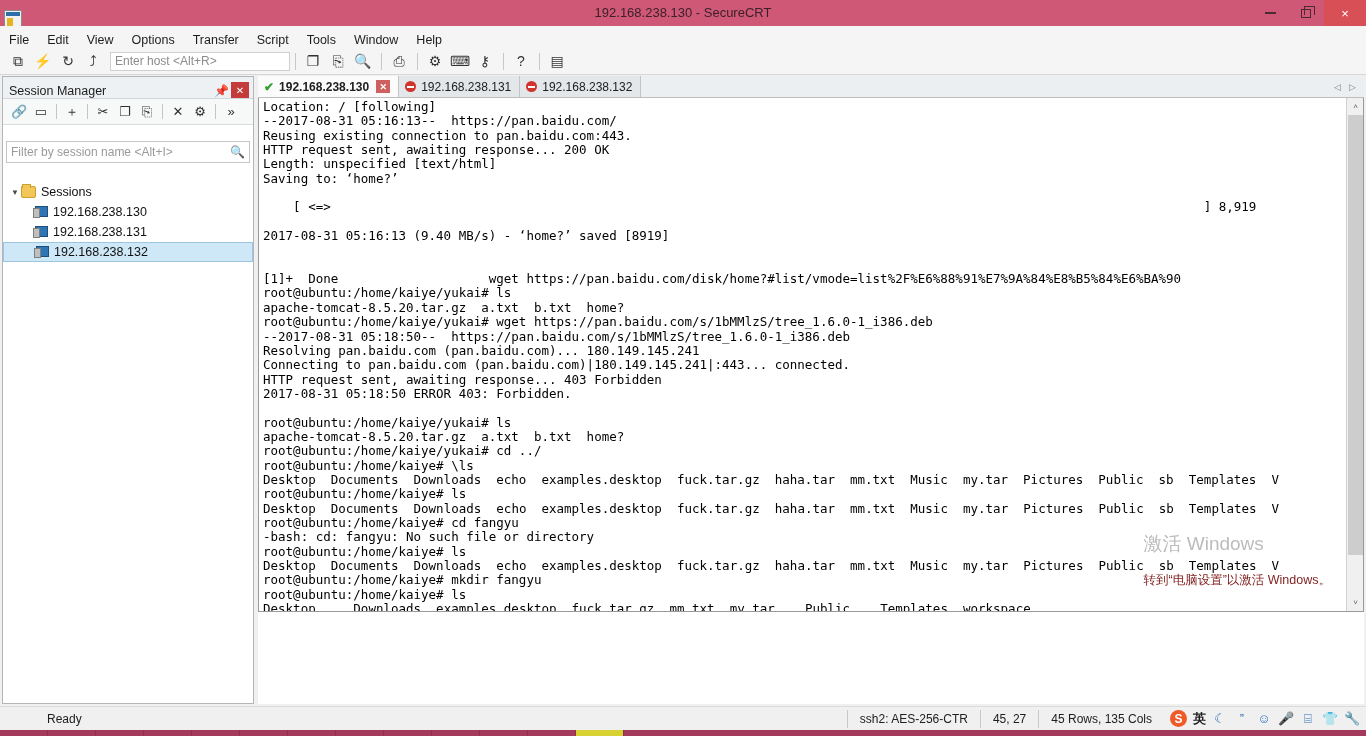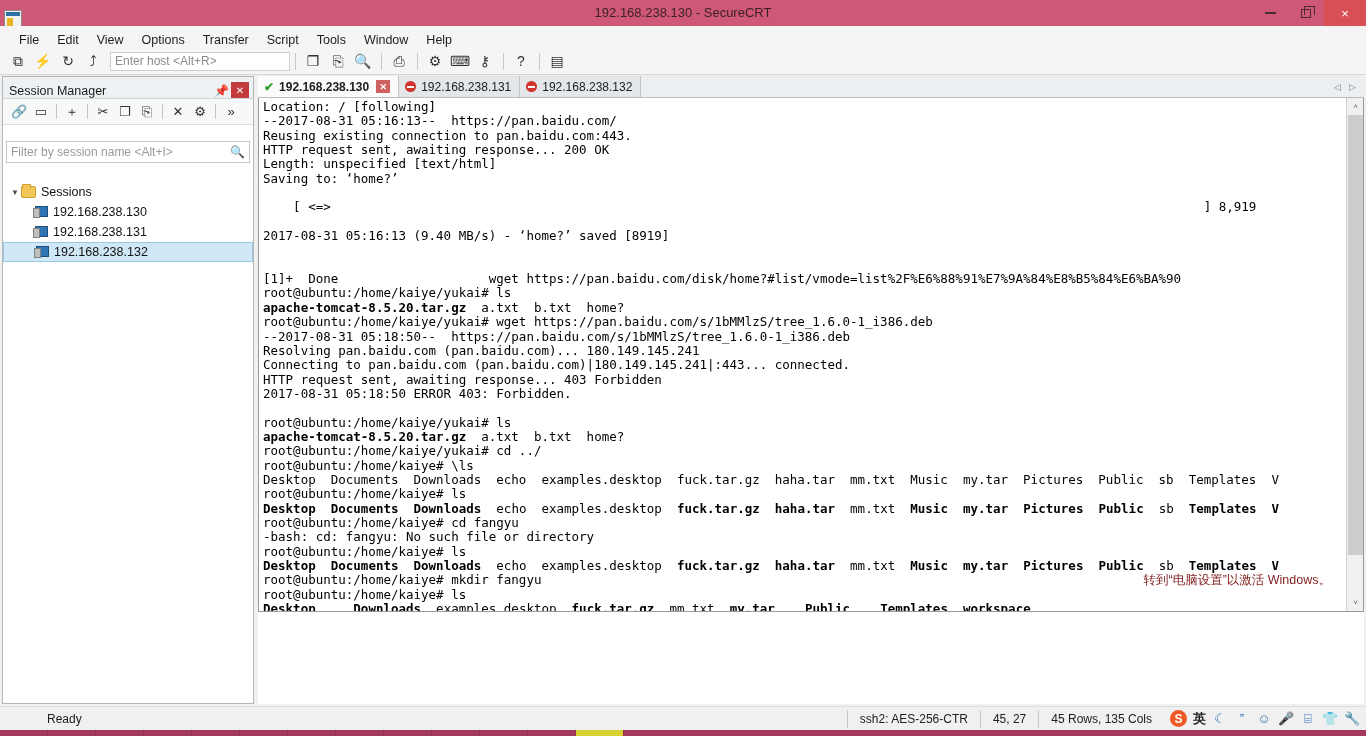--- a/index.html
+++ b/index.html
@@ -58,21 +58,20 @@
   .glyph-max { display:block; width:10px; height:9px; border:1.5px solid #4a2a33; position:relative;}
   .glyph-max::after{content:"";position:absolute;left:2px;top:-4px;width:9px;height:8px;border:1.5px solid #4a2a33;border-bottom:none;}
 
   
   .menubar {
     position: absolute; top: 26px; left: 0;
     width: 1366px; height: 28px;
     background: #f5f5f5;
     border-bottom: 1px solid #e2e2e2;
     display: flex; align-items: center;
-    padding-left: 10px;
   }
   .menu-item {
     font-size: 12.5px; color: #1d1d1d;
     padding: 2px 9px; cursor: default;
   }
 
   
   .toolbar {
     position: absolute; top: 48px; left: 0;
     width: 1366px; height: 27px;
@@ -220,21 +219,21 @@
   .term-text {
     position: absolute;
     top: 2px; left: 4px;
     font-family: "DejaVu Sans Mono", "Liberation Mono", monospace;
     font-size: 12.5px;
     line-height: 14.35px;
     color: #000;
     white-space: pre;
     letter-spacing: 0px;
   }
-  .term-text .b { font-weight: bold; }
+  .term-text .b { font-weight: normal; }
 
   .scrollbar {
     position: absolute; right: 0; top: 0;
     width: 17px; height: 100%;
     background: #f0f0f0; border-left: 1px solid #cfcfcf;
   }
   .sb-arrow {
     width: 17px; height: 17px; background: #f0f0f0;
     display: flex; align-items: center; justify-content: center;
     font-size: 8px; color: #606060;
@@ -454,20 +453,21 @@
 root@ubuntu:/home/kaiye/fangyu# cat kk.txt
 www.baidu.com</div>
 
       <div class="scrollbar">
         <div class="sb-arrow">˄</div>
         <div class="sb-thumb"></div>
         <div class="sb-arrow bottom">˅</div>
       </div>
 
       <div class="watermark">
+        <div class="wm-1">激活 Windows</div>
         <div class="wm-2">转到“电脑设置”以激活 Windows。</div>
       </div>
     </div>
   </div>
 
   <div class="statusbar">
     <div class="sb-ready">Ready</div>
     <div class="sb-cell">ssh2: AES-256-CTR</div>
     <div class="sb-cell">45, 27</div>
     <div class="sb-cell">45 Rows, 135 Cols</div>

